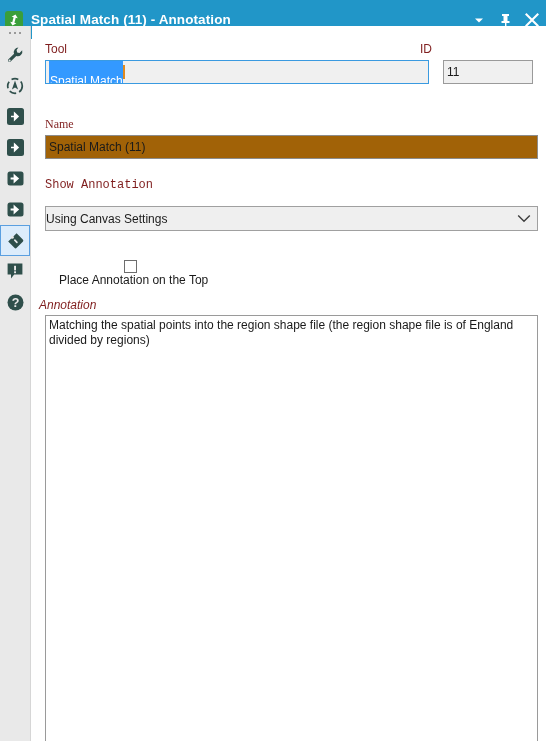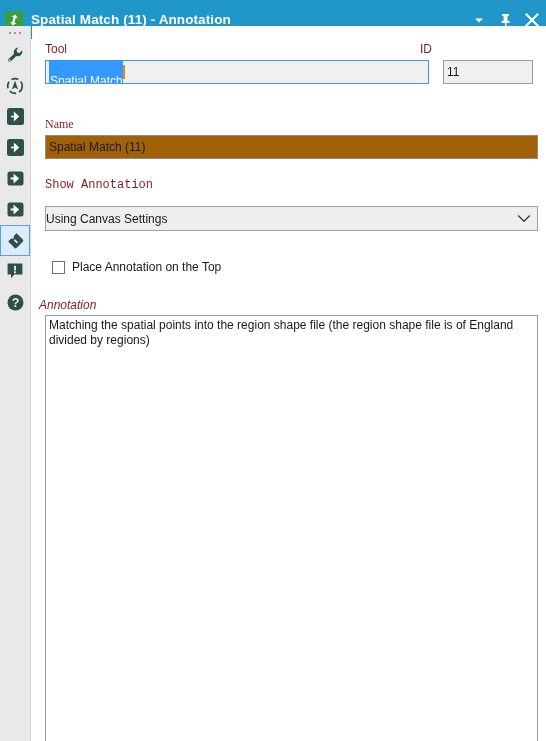--- a/index.html
+++ b/index.html
@@ -165,20 +165,21 @@
     display: flex;
     align-items: center;
     justify-content: center;
   }
 
   #checkbox-row {
     position: absolute;
     left: 20px; top: 234px;
     display: flex;
     align-items: center;
+    flex-direction: column;
   }
   .cbox {
     width: 13px; height: 13px;
     box-sizing: border-box;
     border: 1px solid #6d6d6d;
     background: #ffffff;
     flex: 0 0 auto;
   }
   #checkbox-label {
     margin-left: 7px;

